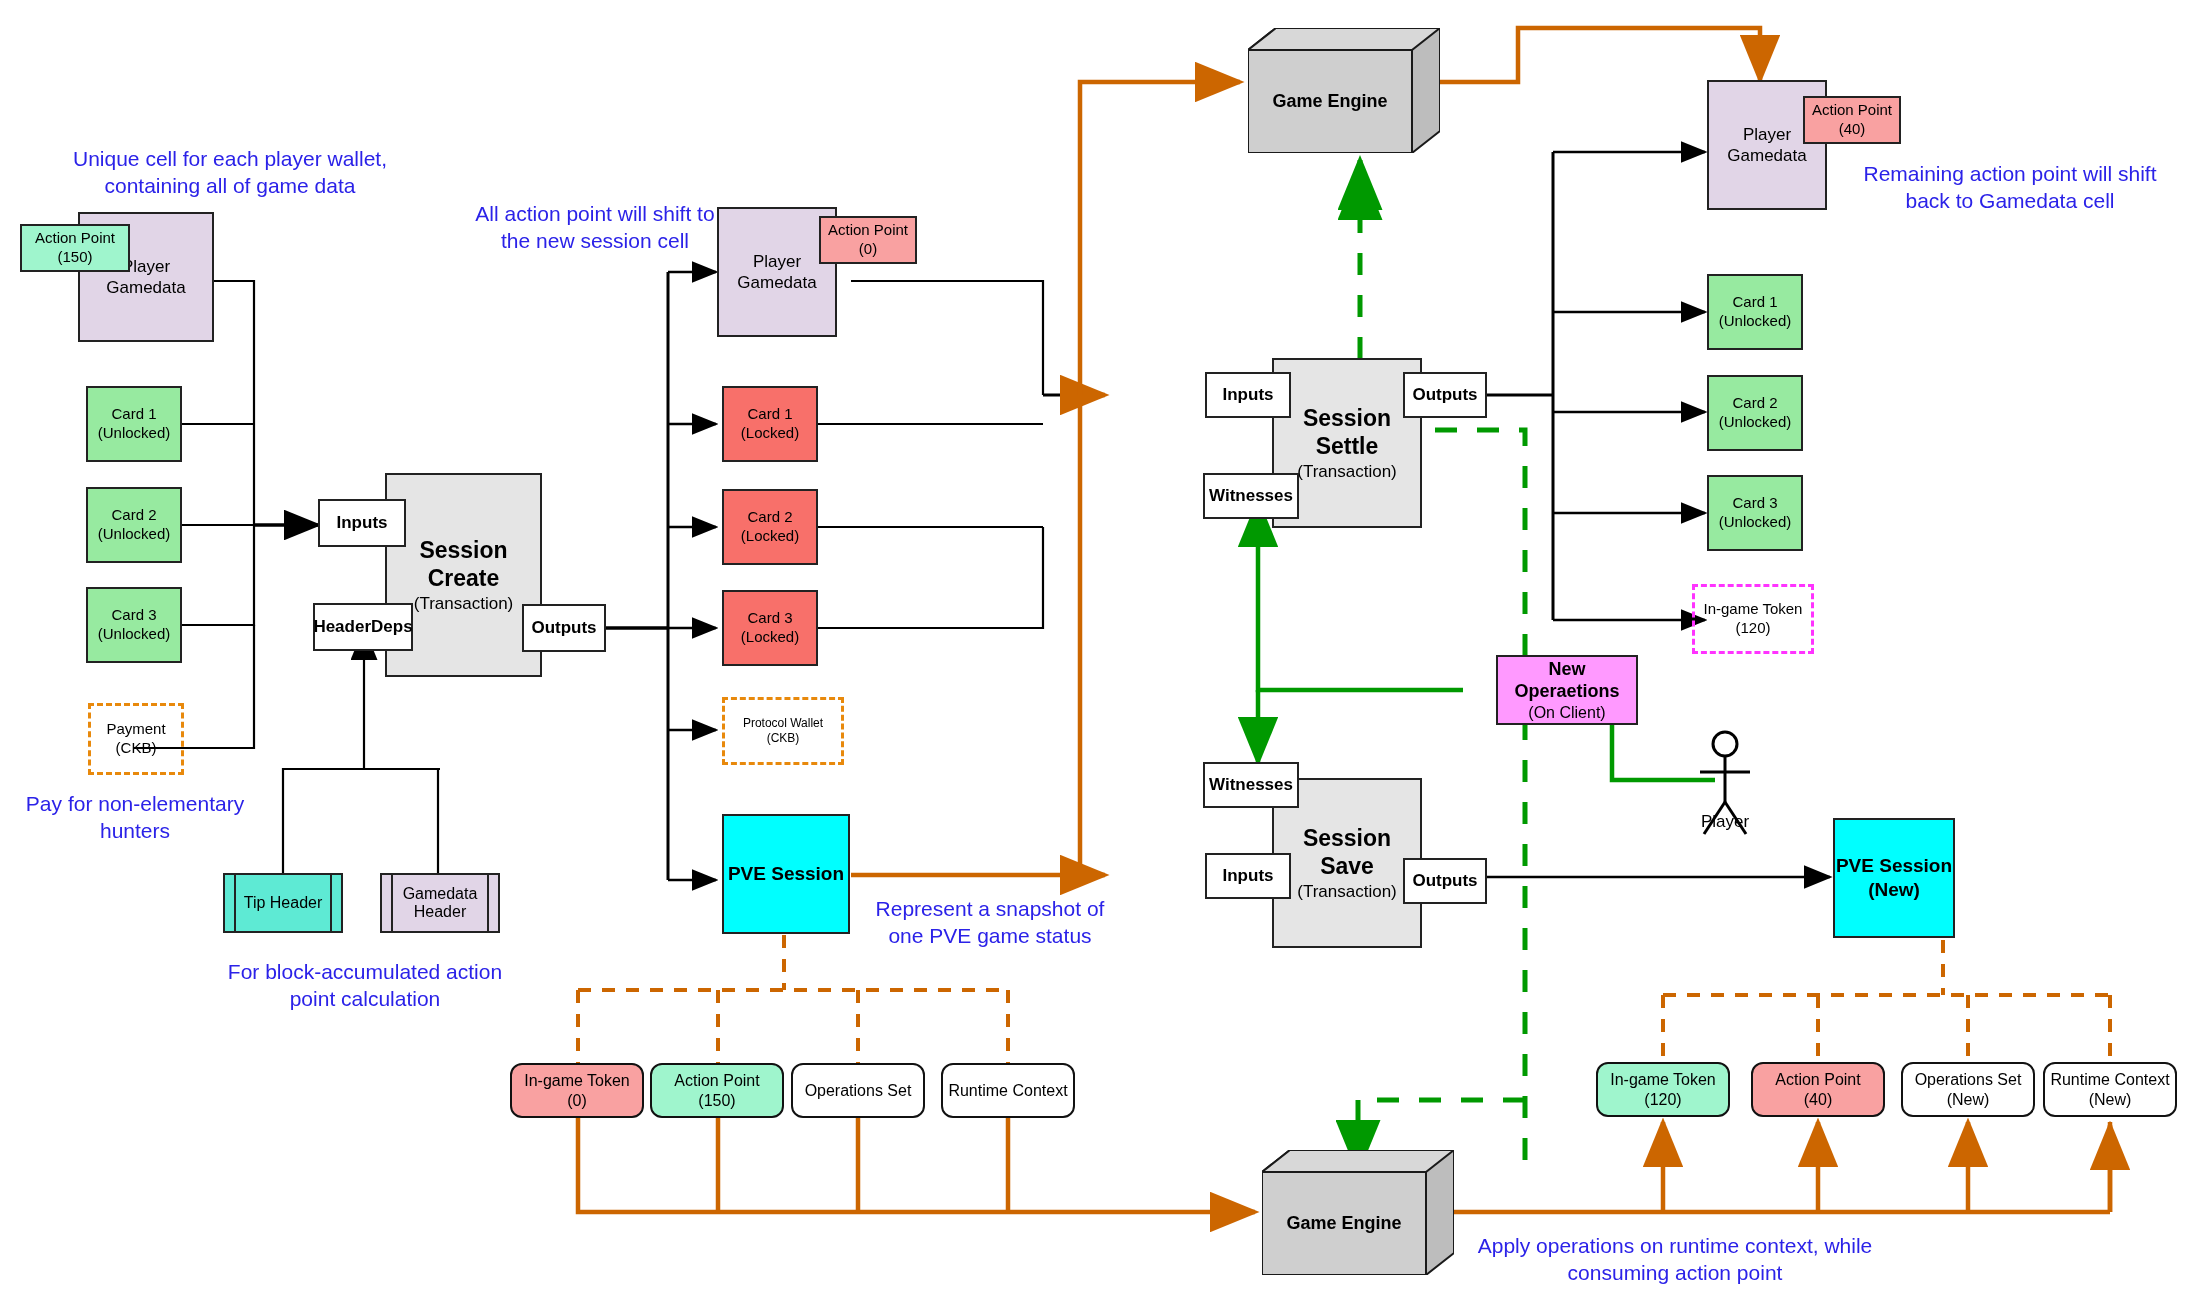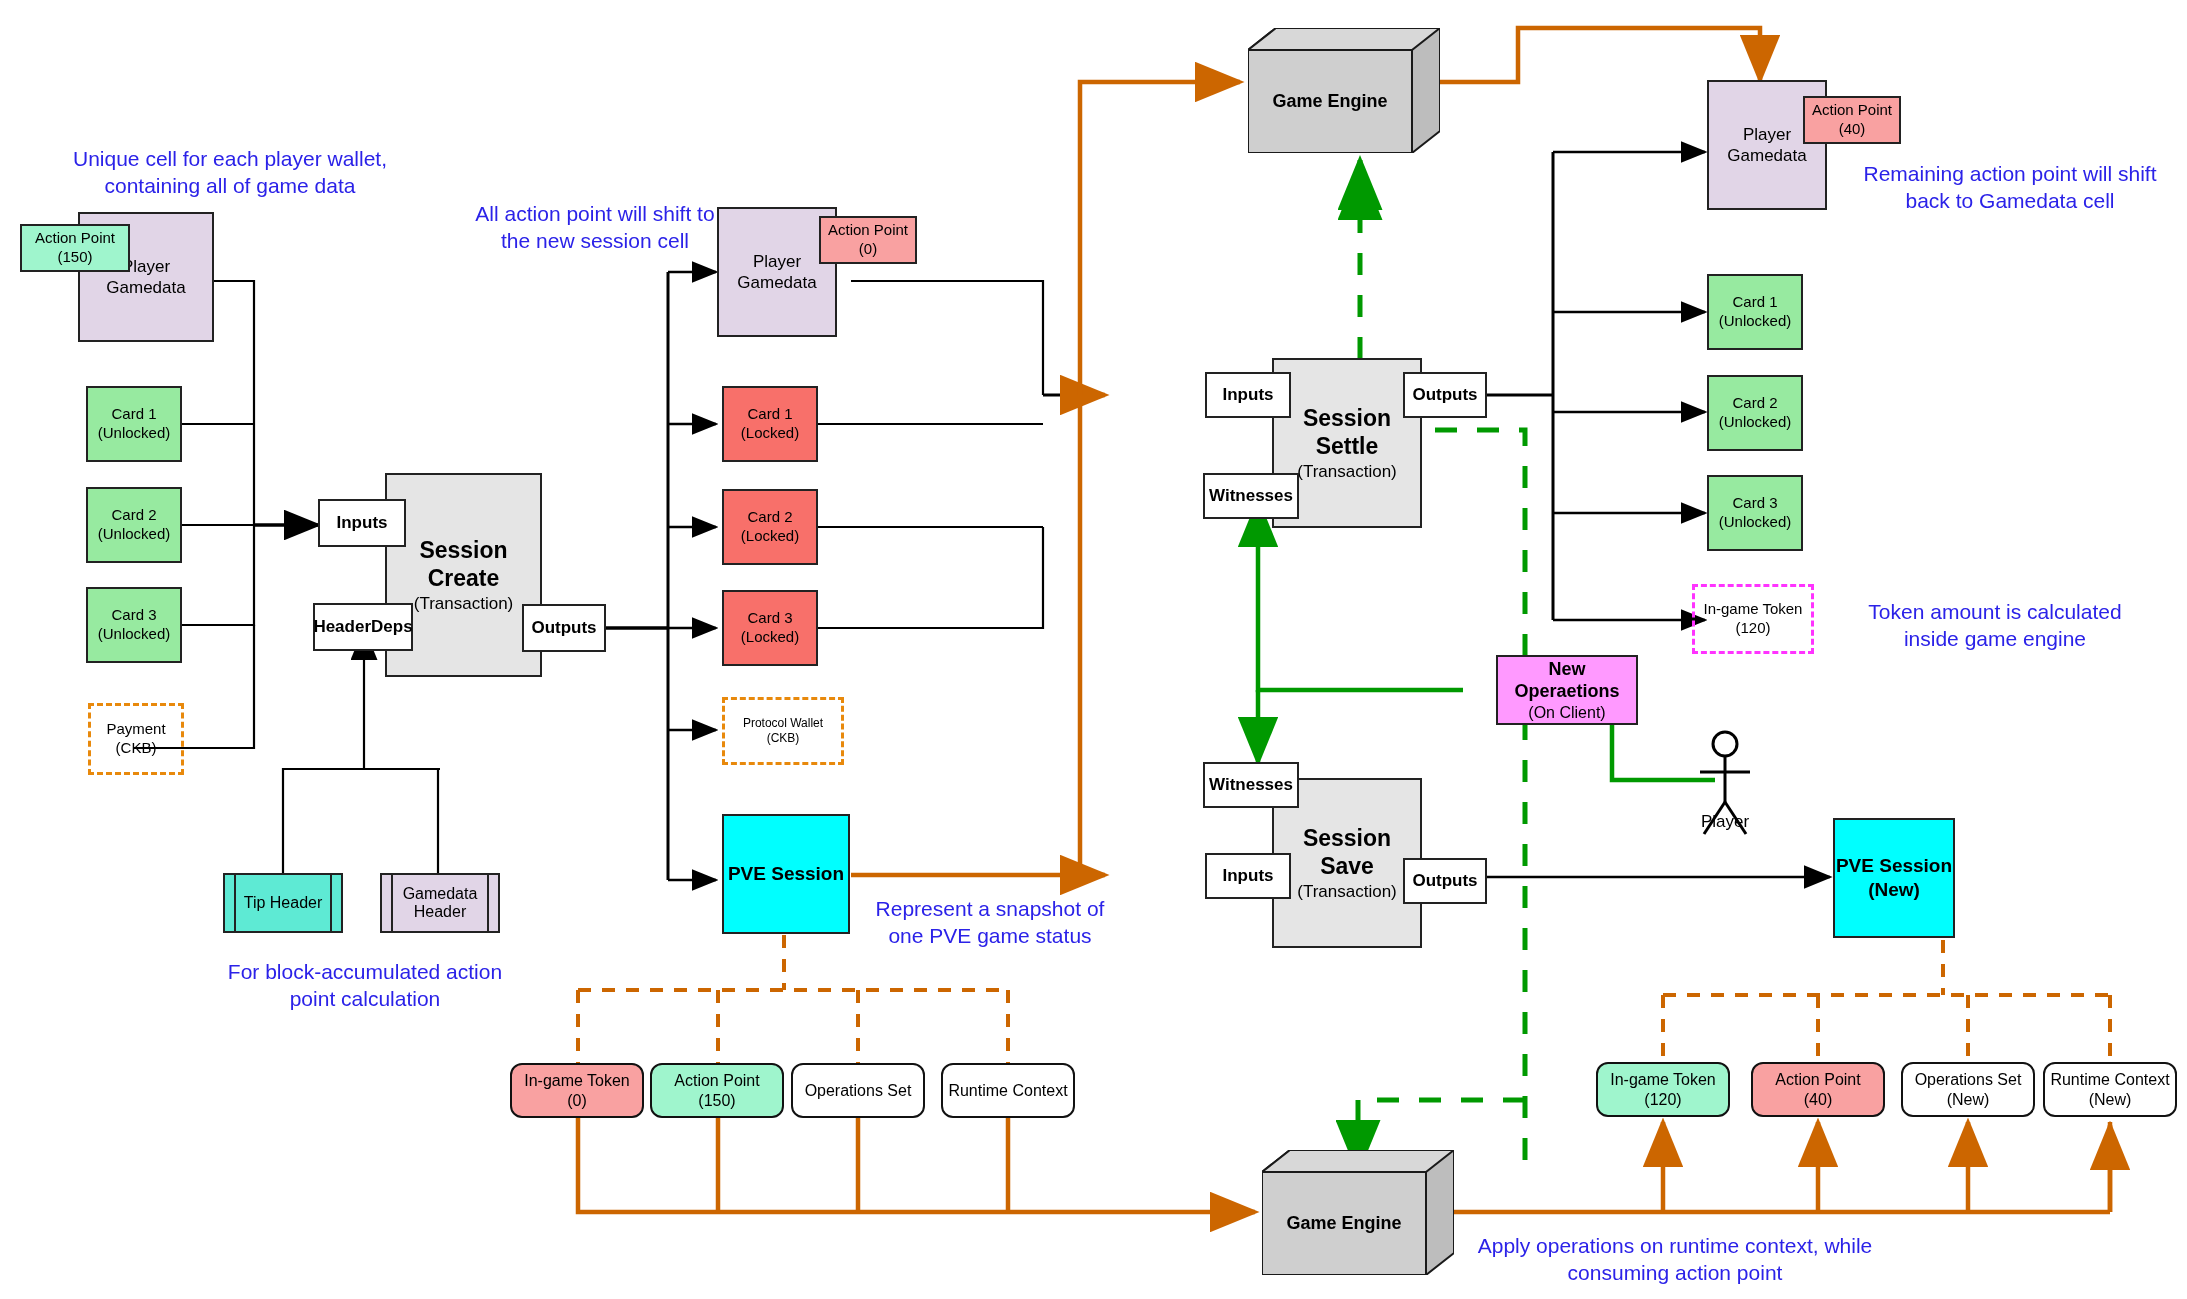--- a/index.html
+++ b/index.html
@@ -201,20 +201,24 @@
   <div class="node cell green" style="left:86px;top:587px;width:96px;height:76px;font-size:15px;">
     <span class="ln">Card 3</span>
     <span class="ln">(Unlocked)</span>
   </div>
 
   <div class="node dashorange" style="left:88px;top:703px;width:96px;height:72px;font-size:15px;">
     <span class="ln">Payment</span>
     <span class="ln">(CKB)</span>
   </div>
 
+  <div class="note" style="left:10px;top:790px;width:250px;">
+    <span class="ln">Pay for non-elementary</span>
+    <span class="ln">hunters</span>
+  </div>
 
   <div class="hdr white" style="left:223px;top:873px;width:120px;height:60px;background:#5eead4;">
     <span>Tip Header</span>
   </div>
   <div class="hdr" style="left:380px;top:873px;width:120px;height:60px;background:#e1d5e7;flex-direction:column;">
     <span class="ln">Gamedata</span>
     <span class="ln">Header</span>
   </div>
 
   <div class="note" style="left:215px;top:958px;width:300px;">
@@ -368,24 +372,20 @@
   <div class="node cell green" style="left:1707px;top:475px;width:96px;height:76px;font-size:15px;">
     <span class="ln">Card 3</span>
     <span class="ln">(Unlocked)</span>
   </div>
 
   <div class="node dashpink" style="left:1692px;top:584px;width:122px;height:70px;font-size:15px;">
     <span class="ln">In-game Token</span>
     <span class="ln">(120)</span>
   </div>
 
-  <div class="note" style="left:1845px;top:598px;width:300px;">
-    <span class="ln">Token amount is calculated</span>
-    <span class="ln">inside game engine</span>
-  </div>
 
   <div class="node cell cyan" style="left:1833px;top:818px;width:122px;height:120px;font-size:19px;font-weight:bold;">
     <span class="ln">PVE Session</span>
     <span class="ln">(New)</span>
   </div>
 
   <div class="node round rmint" style="left:1596px;top:1062px;width:134px;height:55px;font-size:16px;">
     <span class="ln">In-game Token</span>
     <span class="ln">(120)</span>
   </div>

